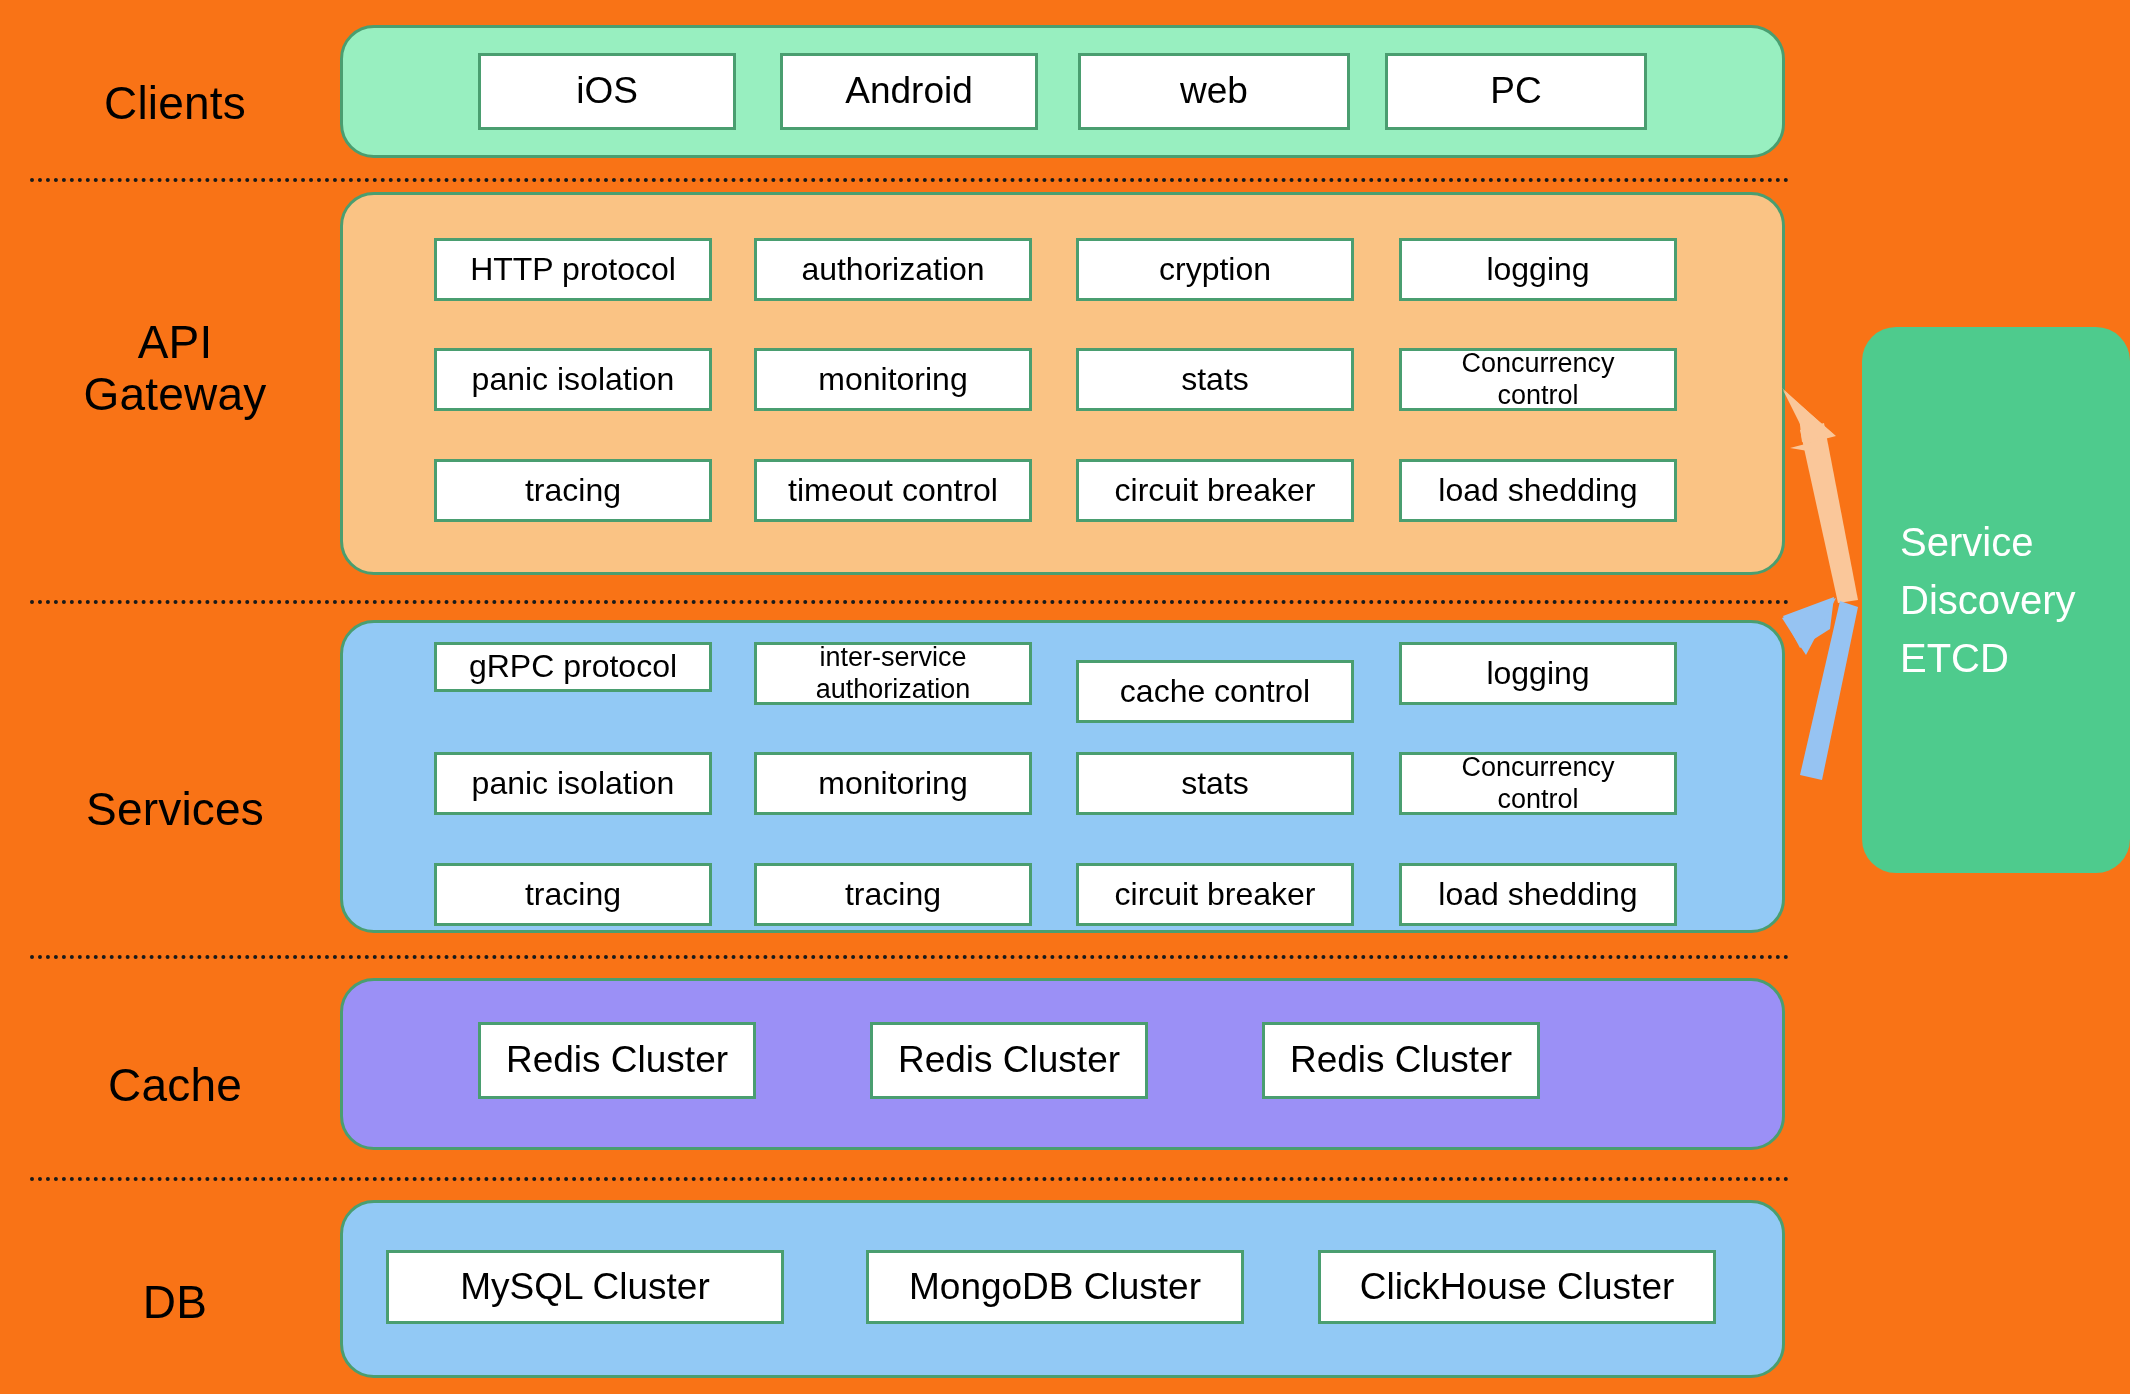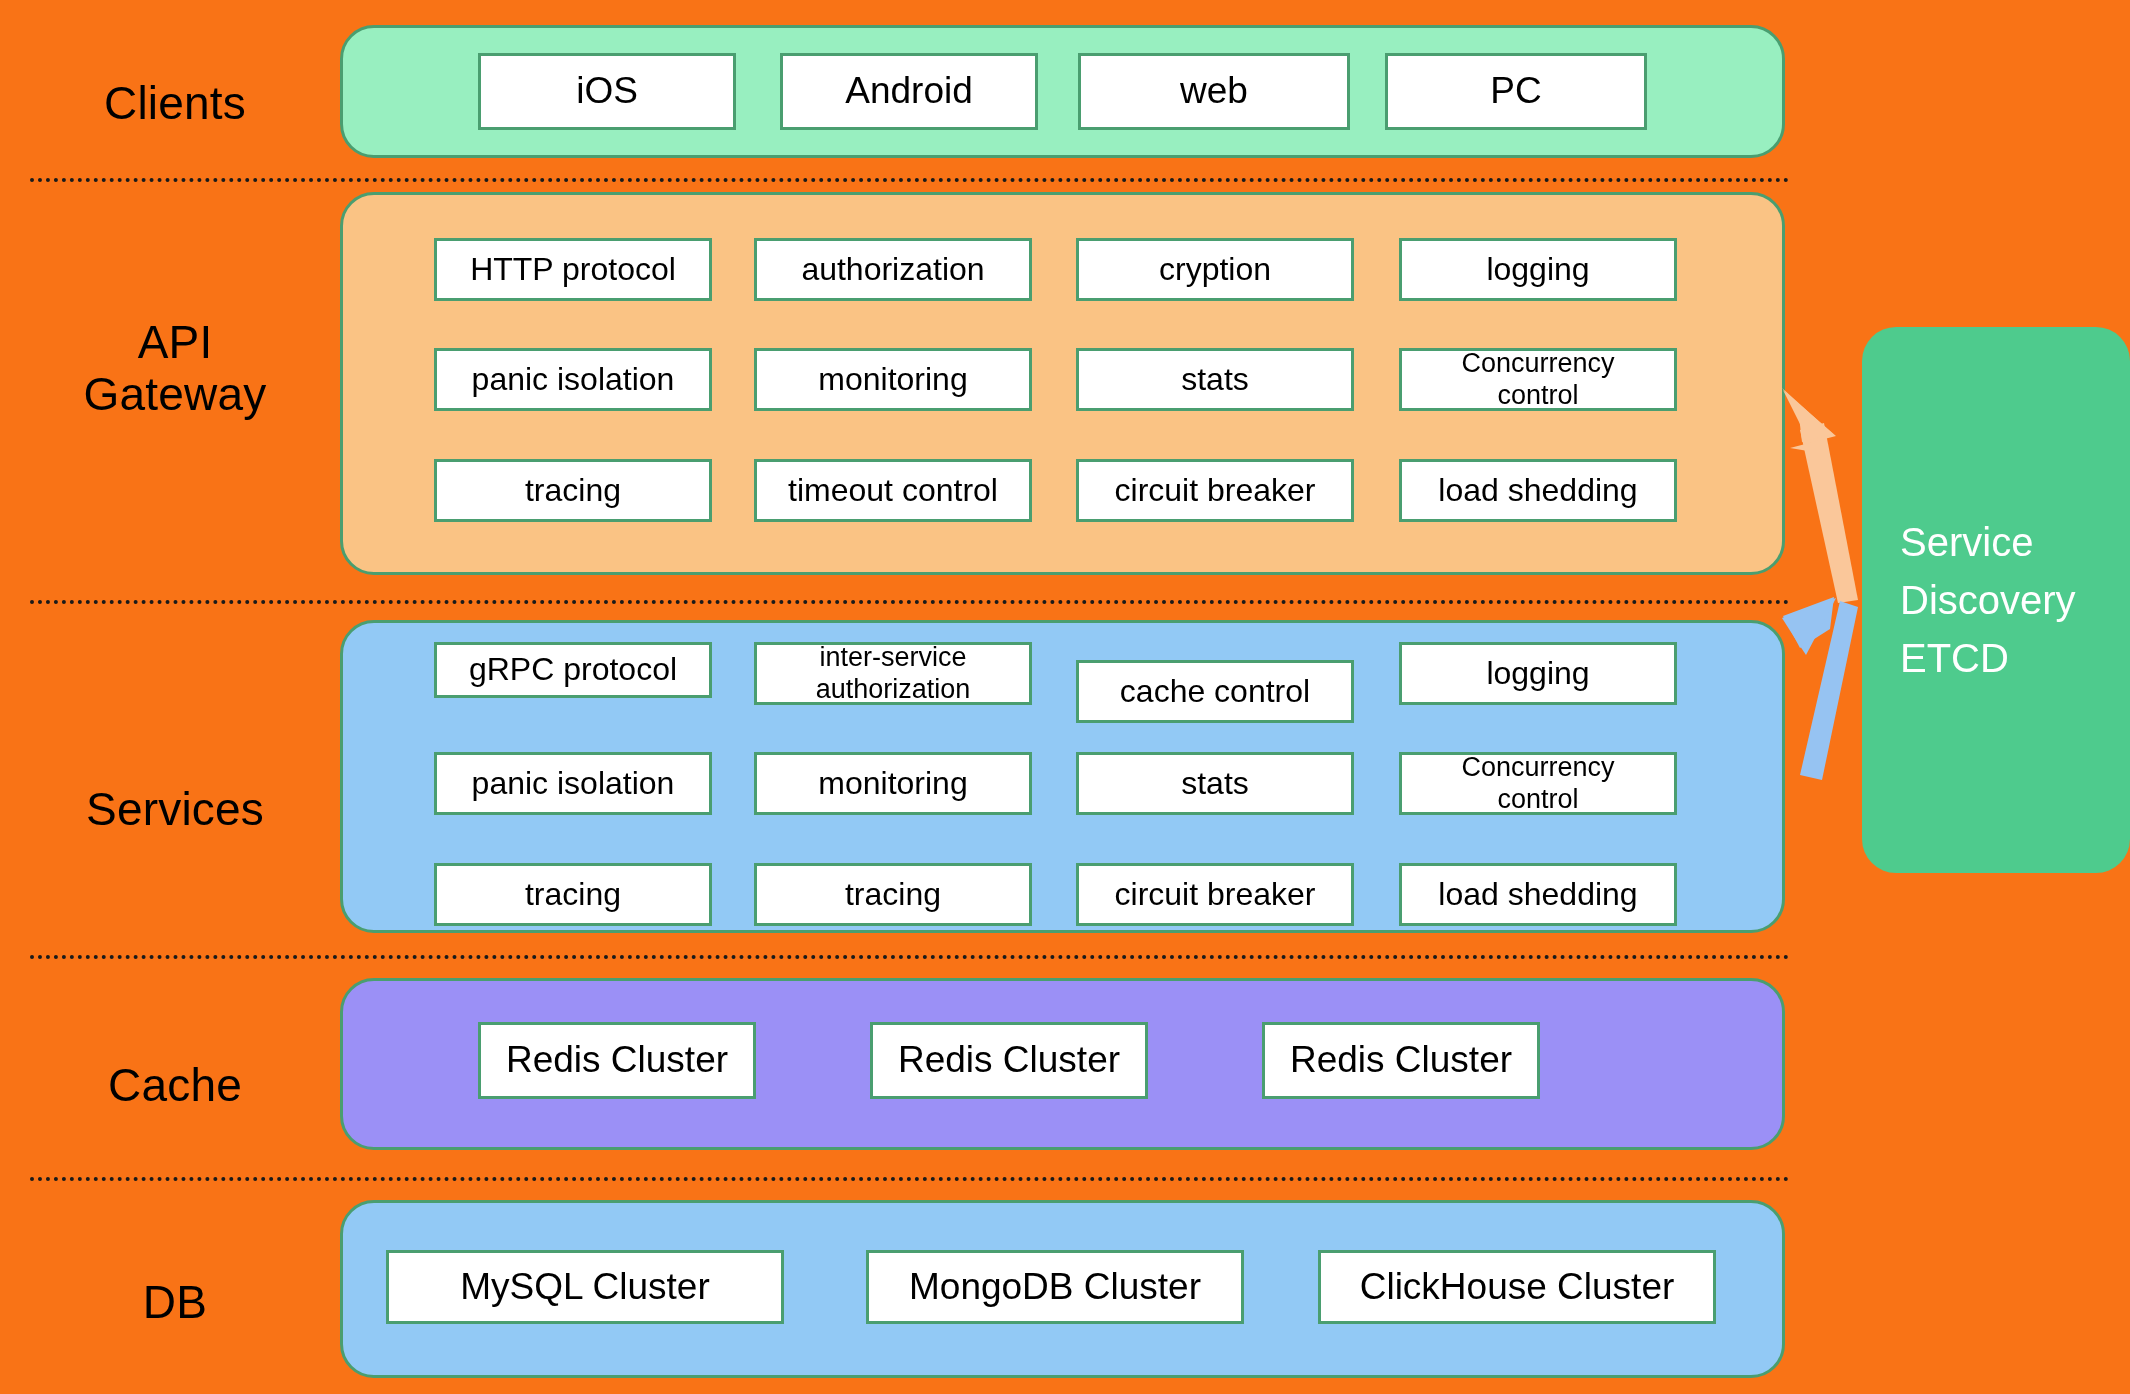--- a/index.html
+++ b/index.html
@@ -133,21 +133,21 @@
   <div class="cell sz-md" style="left:754px; top:459px; width:278px; height:63px;">timeout control</div>
   <div class="cell sz-md" style="left:1076px; top:459px; width:278px; height:63px;">circuit breaker</div>
   <div class="cell sz-md" style="left:1399px; top:459px; width:278px; height:63px;">load shedding</div>
 
   <div class="separator" style="top:600px;"></div>
 
   <div class="row-label" style="left:40px; top:784px; width:270px;">Services</div>
 
   <div class="band band-services" style="left:340px; top:620px; width:1445px; height:313px;"></div>
 
-  <div class="cell sz-md" style="left:434px; top:642px; width:278px; height:56px;">gRPC protocol</div>
+  <div class="cell sz-md" style="left:434px; top:642px; width:278px; height:50px;">gRPC protocol</div>
   <div class="cell sz-sm two-line" style="left:754px; top:642px; width:278px; height:63px;">inter-service
 authorization</div>
   <div class="cell sz-md" style="left:1076px; top:660px; width:278px; height:63px;">cache control</div>
   <div class="cell sz-md" style="left:1399px; top:642px; width:278px; height:63px;">logging</div>
 
   <div class="cell sz-md" style="left:434px; top:752px; width:278px; height:63px;">panic isolation</div>
   <div class="cell sz-md" style="left:754px; top:752px; width:278px; height:63px;">monitoring</div>
   <div class="cell sz-md" style="left:1076px; top:752px; width:278px; height:63px;">stats</div>
   <div class="cell sz-sm two-line" style="left:1399px; top:752px; width:278px; height:63px;">Concurrency
 control</div>

